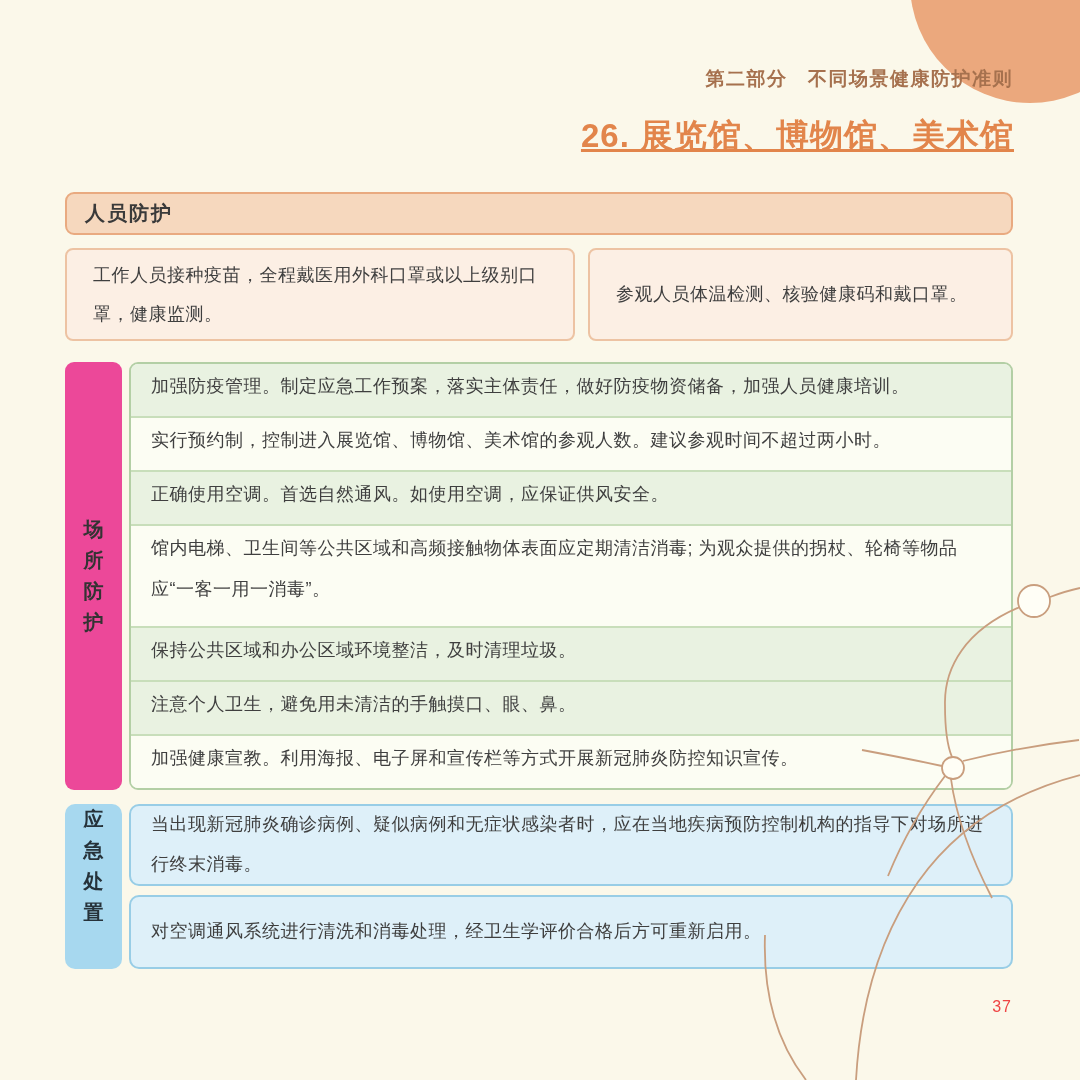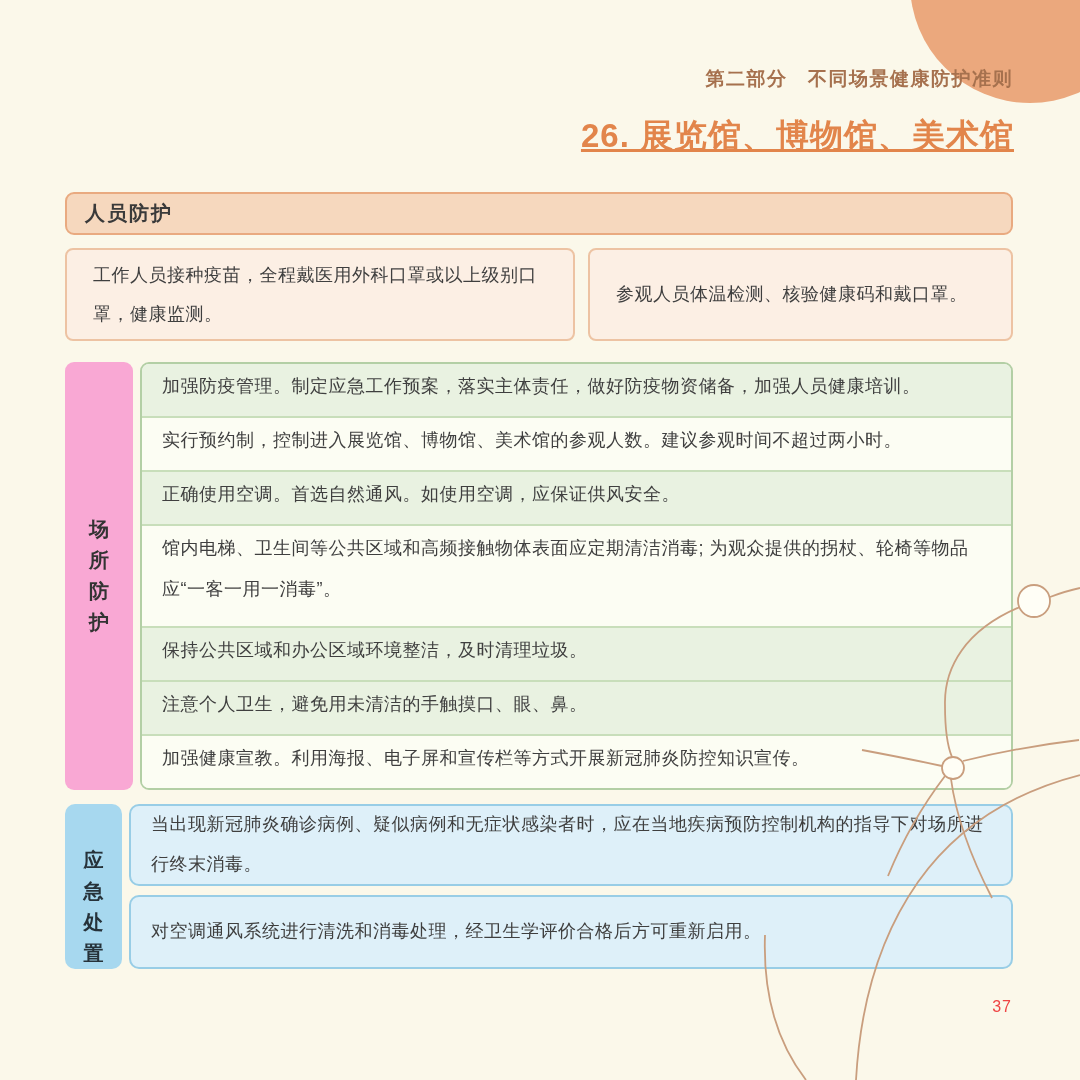--- a/index.html
+++ b/index.html
@@ -39,21 +39,21 @@
     display:flex;align-items:center;
   }
   .p-box.first{width:510px;}
   .p-box.second{flex:1;}
 
   .venue{
     position:absolute;left:65px;right:67px;top:362px;height:428px;
     display:flex;gap:7px;
   }
   .v-label{
-    width:68px;background:#f9a8d4;border-radius:9px;
+    width:57px;background:#ec4899;border-radius:9px;
     display:flex;align-items:center;justify-content:center;flex:none;
   }
   .vert-text{
     width:22px;word-break:break-all;text-align:center;
     font-size:20px;font-weight:bold;color:#333;line-height:1.55;
   }
   .v-rows{
     flex:1;box-sizing:border-box;border:2px solid #b3cfa5;border-radius:9px;
     overflow:hidden;display:flex;flex-direction:column;background:#fcfdf3;
   }
@@ -66,21 +66,21 @@
   .v-row:first-child{border-top:none;}
   .v-row.alt{background:#e9f2e1;}
   .v-row.tall{min-height:90px;flex:2;}
 
   .emergency{
     position:absolute;left:65px;right:67px;top:804px;height:165px;
     display:flex;gap:7px;
   }
   .e-label{
     width:57px;background:#a7d8ef;border-radius:10px;flex:none;
-    display:flex;align-items:flex-end;justify-content:center;
+    display:flex;align-items:flex-start;justify-content:center;
   }
   .e-label .vert-text{color:#26323a;}
   .e-rows{flex:1;display:flex;flex-direction:column;gap:9px;}
   .e-box{
     box-sizing:border-box;background:#def0f9;border:2px solid #98cde6;border-radius:10px;
     padding:4px 20px;font-size:18px;line-height:2.2;letter-spacing:0.5px;color:#3f3f3f;
     display:flex;align-items:center;
   }
   .e-box.first{height:82px;}
   .e-box.second{height:86px;}

